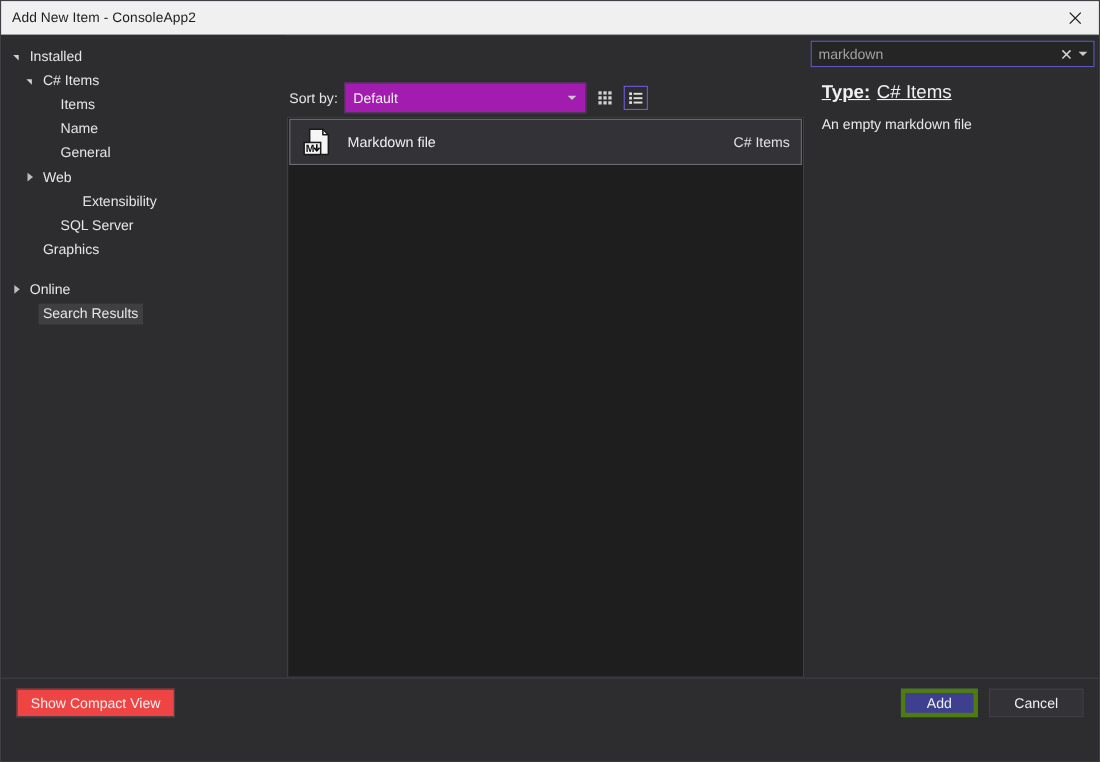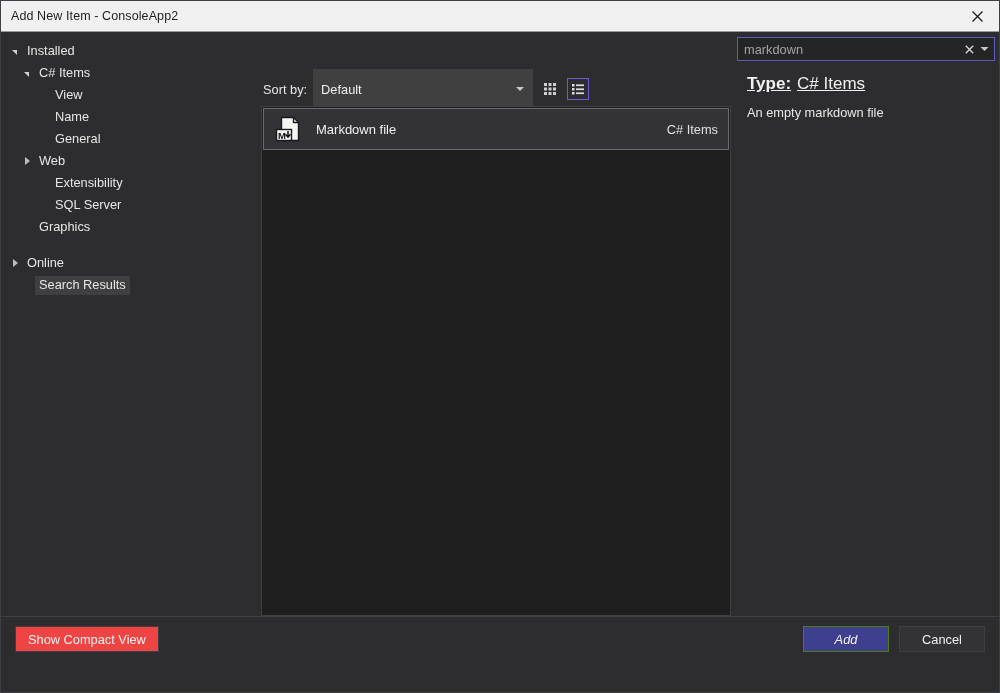--- a/index.html
+++ b/index.html
@@ -130,22 +130,22 @@
     padding-left: 4px;
     gap: 6px;
   }
   .sortby-label {
     font-size: 12.8px;
     color: #e6e6e6;
     white-space: nowrap;
   }
   .sort-combo {
     width: 220px;
-    height: 40px;
-    background: #404040;
+    height: 28px;
+    background: #a21caf;
     border: 1px solid #3f3f46;
     display: flex;
     align-items: center;
     padding: 0 4px 0 7px;
     cursor: default;
   }
   .sort-combo .val {
     flex: 1;
     font-size: 12.8px;
     color: #f0f0f0;
@@ -306,25 +306,24 @@
     cursor: default;
     border: 1px solid #3f3f46;
   }
   .btn-compact {
     height: 26px;
     padding: 0 12px;
     background: #ef4444;
   }
   .spacer { flex: 1; }
   .btn-add {
-    width: 86px; height: 26px;
+    width: 70px; height: 26px;
     background: #3f3f8f;
-    border: 1px solid #4d7c0f;
+    border: 4px solid #4d7c0f;
     margin-right: 10px;
-    font-style: italic;
   }
   .btn-cancel {
     width: 86px; height: 26px;
     background: #333337;
   }
 </style>
 </head>
 <body>
 
 <div id="dialog">
@@ -352,41 +351,41 @@
 
       <div class="tree-row" style="padding-left:18px">
         <div class="twisty">
             <span class="tri-down"></span>
           </div>
         <span class="tree-label">C# Items</span>
       </div>
 
       <div class="tree-row" style="padding-left:34px">
         <div class="twisty none"></div>
-        <span class="tree-label">View</span>
+        <span class="tree-label">Items</span>
       </div>
 
       <div class="tree-row" style="padding-left:34px">
         <div class="twisty none"></div>
         <span class="tree-label">Name</span>
       </div>
 
       <div class="tree-row" style="padding-left:34px">
         <div class="twisty none"></div>
         <span class="tree-label">General</span>
       </div>
 
       <div class="tree-row" style="padding-left:18px">
         <div class="twisty">
             <span class="tri-right hollow"></span>
           </div>
         <span class="tree-label">Web</span>
       </div>
 
-      <div class="tree-row" style="padding-left:34px">
+      <div class="tree-row" style="padding-left:54px">
         <div class="twisty none"></div>
         <span class="tree-label">Extensibility</span>
       </div>
 
       <div class="tree-row" style="padding-left:34px">
         <div class="twisty none"></div>
         <span class="tree-label">SQL Server</span>
       </div>
 
       <div class="tree-row" style="padding-left:18px">

